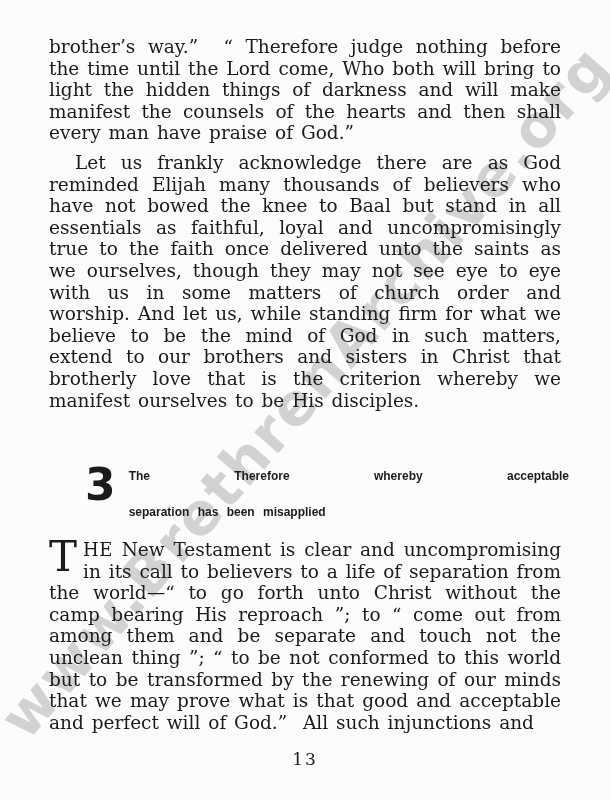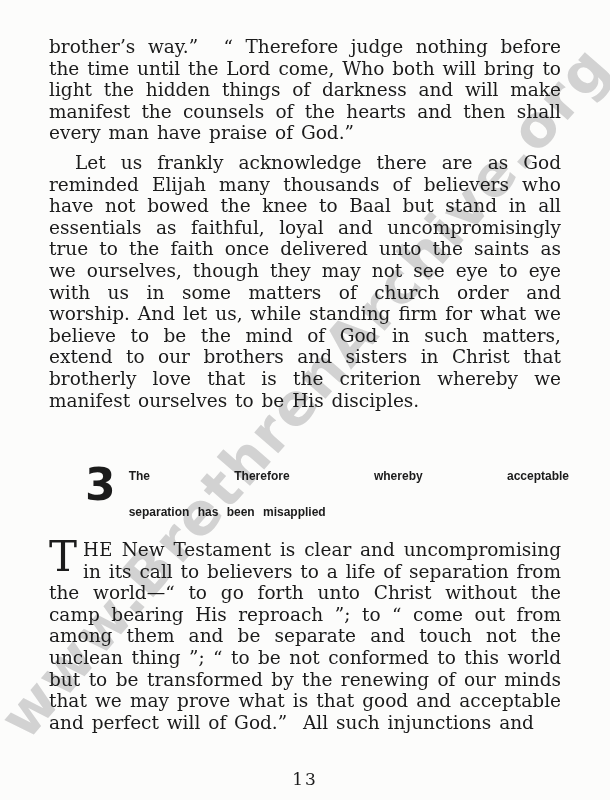--- a/index.html
+++ b/index.html
@@ -87,21 +87,21 @@
     padding: 1px 6px 0 0;
   }
   .smallcaps {
     font-size: 18px;
     letter-spacing: 0.5px;
   }
   .page-number {
     text-align: center;
     font-size: 17px;
     letter-spacing: 2px;
-    margin-top: 36px;
+    margin-top: 16px;
   }
 </style>
 </head>
 <body>
 
 <div class="page">
 
   <div class="watermark">www.BrethrenArchive.org</div>
 
   <div class="content">

